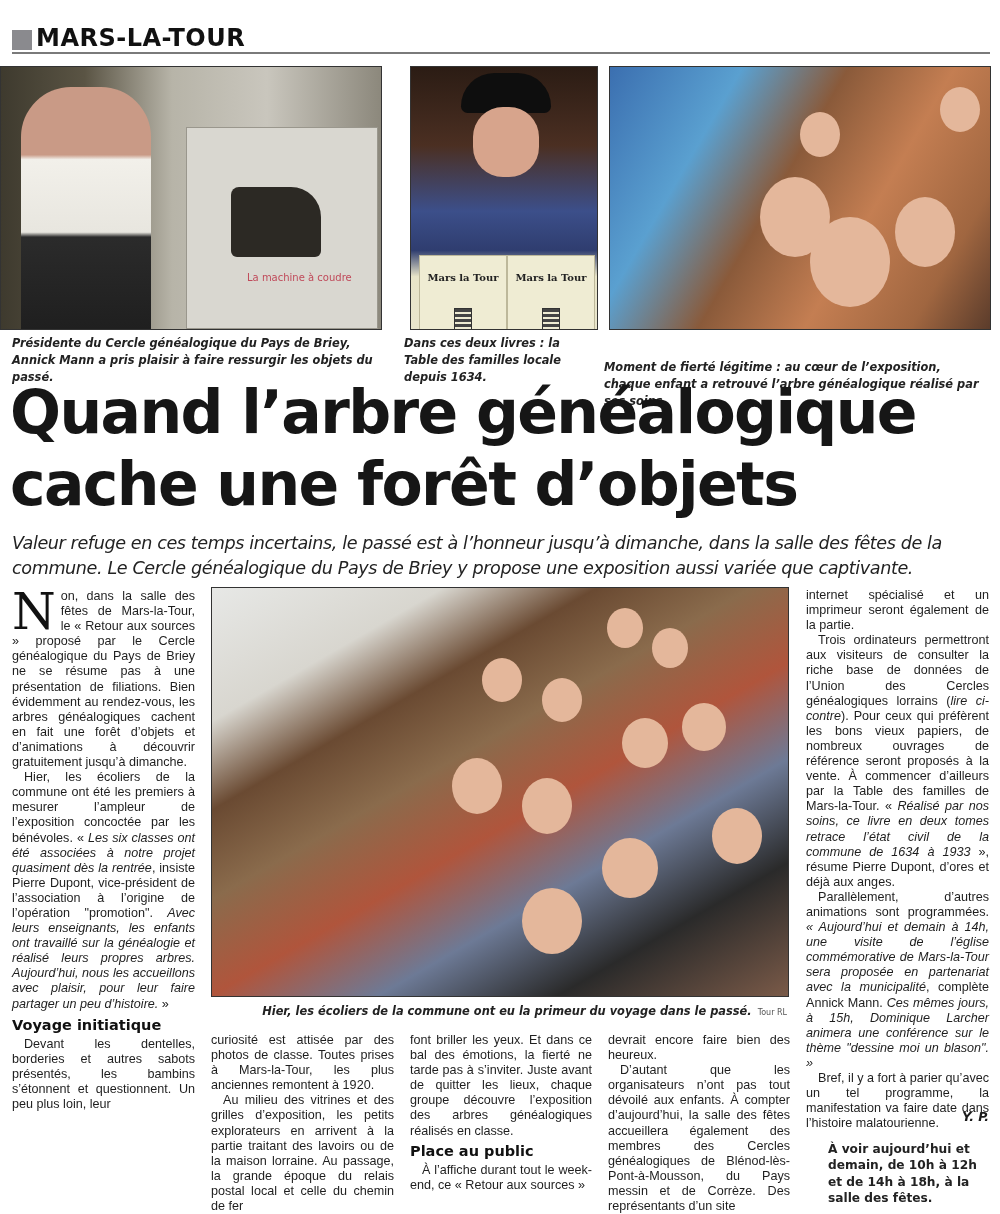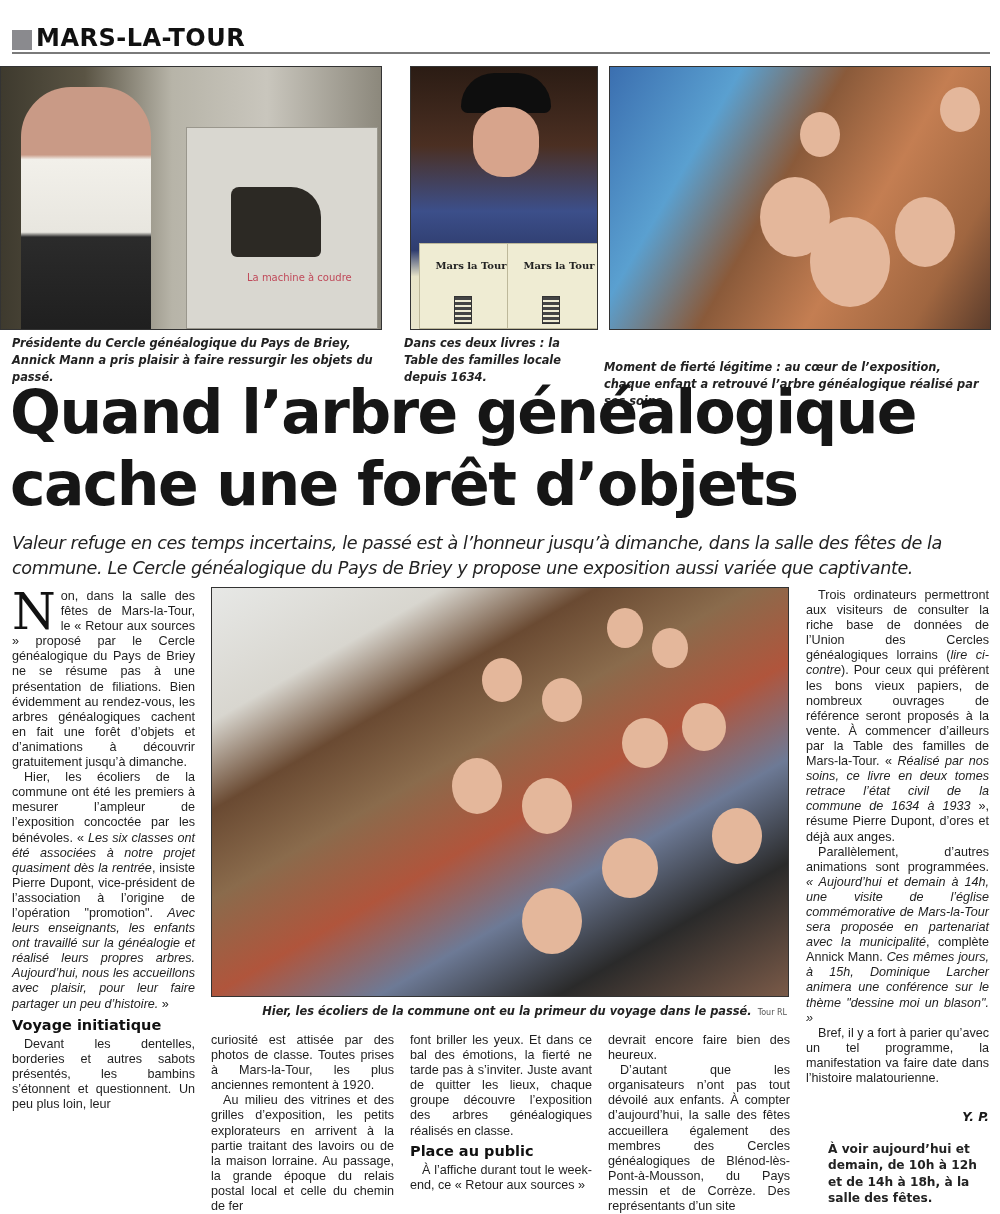--- a/index.html
+++ b/index.html
@@ -19,21 +19,21 @@
   .ph-main { left:211px; top:587px; width:576px; height:408px; background:linear-gradient(150deg,#e7e8e6 0%,#d8d6cf 18%,#6a4a32 30%,#8a6b4c 42%,#b0553c 55%,#6d7a96 68%,#2a2a2a 82%,#7a5a48 100%); }
 
   
   .screen { position:absolute; left:185px; top:60px; width:190px; height:200px; background:#d9d7d0; border:1px solid #9a978d; }
   .machine { position:absolute; left:230px; top:120px; width:90px; height:70px; background:#2c2924; border-radius:8px 30px 6px 6px; }
   .machine-cap { position:absolute; left:246px; top:205px; font-family:"DejaVu Sans", sans-serif; font-size:10px; color:#c04a5a; }
   .person1 { position:absolute; left:20px; top:20px; width:130px; height:242px; background:linear-gradient(180deg,#c99a86 0%,#c99a86 28%,#f2f0ea 30%,#e8e6df 60%,#2b2b2b 62%,#1f1f1f 100%); border-radius:50px 50px 0 0; }
 
   .hat { position:absolute; left:50px; top:6px; width:90px; height:40px; background:#0e0e0e; border-radius:40px 40px 8px 8px; }
   .face2 { position:absolute; left:62px; top:40px; width:66px; height:70px; background:#d7a48c; border-radius:30px; }
-  .book { position:absolute; top:176px; width:86px; height:84px; background:#efecd3; border:1px solid #bdb89a;padding-left:16px; }
+  .book { position:absolute; top:188px; width:86px; height:84px; background:#efecd3; border:1px solid #bdb89a; }
   .book .t { position:absolute; top:16px; left:0; width:100%; text-align:center; font-family:"DejaVu Serif", serif; font-weight:bold; font-size:10px; color:#222; }
   .book .tower { position:absolute; left:34px; top:52px; width:16px; height:26px; border:1px solid #333; background:repeating-linear-gradient(180deg,#444 0 3px,#efecd3 3px 5px); }
 
   .kidface { position:absolute; border-radius:50%; background:#e4b79b; }
 
   
   .cap { font-family:"DejaVu Sans", sans-serif; font-style:italic; font-weight:bold; font-size:11.4px; line-height:17px; color:#222; text-align:left; }
   .cap1 { left:12px; top:335px; width:380px; }
   .cap2 { left:404px; top:335px; width:192px; }
   .cap3 { left:604px; top:335px; width:385px;margin-top:24px; }
@@ -144,19 +144,20 @@
   <h3>Place au public</h3>
   <p>À l’affiche durant tout le week-end, ce « Retour aux sources »</p>
 </div>
 
 <div class="abs col c4">
   <p class="noind">devrait encore faire bien des heureux.</p>
   <p>D’autant que les organisateurs n’ont pas tout dévoilé aux enfants. À compter d’aujourd’hui, la salle des fêtes accueillera également des membres des Cercles généalogiques de Blénod-lès-Pont-à-Mousson, du Pays messin et de Corrèze. Des représentants d’un site</p>
 </div>
 
 <div class="abs col c5">
+  <p class="noind">internet spécialisé et un imprimeur seront également de la partie.</p>
   <p><span>Trois ordinateurs permettront aux visiteurs de consulter la riche base de données de l’Union des Cercles généalogiques lorrains (</span><em>lire ci-contre</em><span>). Pour ceux qui préfèrent les bons vieux papiers, de nombreux ouvrages de référence seront proposés à la vente. À commencer d’ailleurs par la Table des familles de Mars-la-Tour. « </span><em>Réalisé par nos soins, ce livre en deux tomes retrace l’état civil de la commune de 1634 à 1933</em><span> », résume Pierre Dupont, d’ores et déjà aux anges.</span></p>
   <p><span>Parallèlement, d’autres animations sont programmées. </span><em>« Aujourd’hui et demain à 14h, une visite de l’église commémorative de Mars-la-Tour sera proposée en partenariat avec la municipalité</em><span>, complète Annick Mann. </span><em>Ces mêmes jours, à 15h, Dominique Larcher animera une conférence sur le thème "dessine moi un blason". »</em></p>
   <p>Bref, il y a fort à parier qu’avec un tel programme, la manifestation va faire date dans l’histoire malatourienne.</p>
 </div>
 
 <div class="abs sign">Y. P.</div>
 <div class="abs info">À voir aujourd’hui et demain, de 10h à 12h et de 14h à 18h, à la salle des fêtes.</div>
 
 </body></html>

